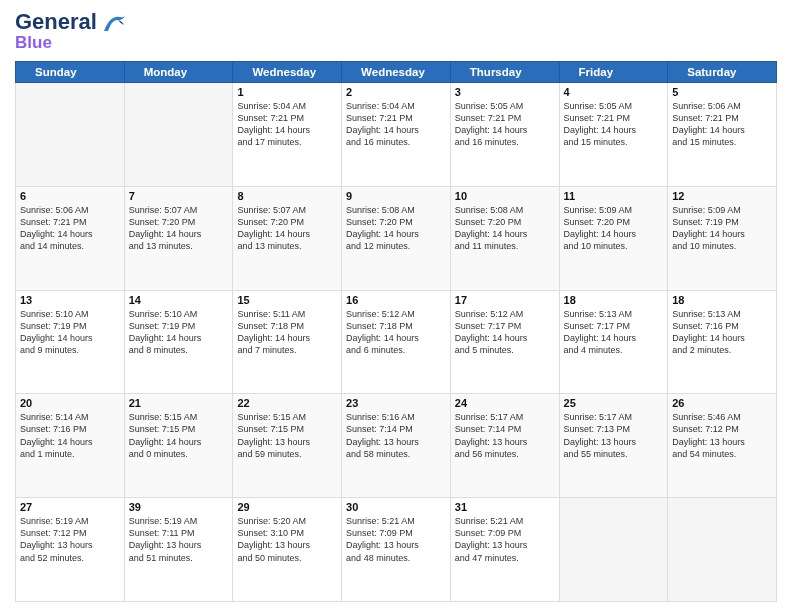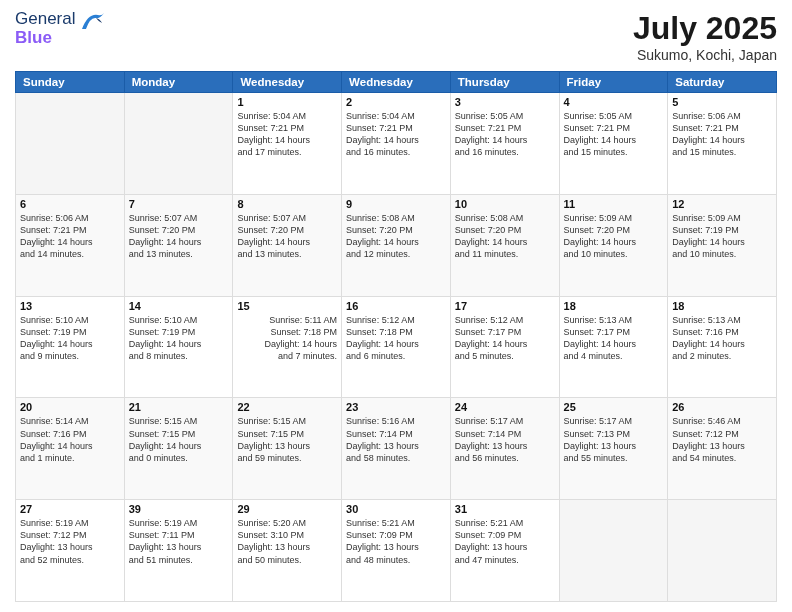--- a/index.html
+++ b/index.html
@@ -39,21 +39,21 @@
       flex: 1;
       border: 1px solid #ccc;
       border-collapse: collapse;
       width: 100%;
       table-layout: fixed;
     }
     .calendar th {
       background-color: #2a6ebb;
       color: white;
       text-align: left;
-      padding: 4px 7px;
+      padding: 4px 19px;
       font-size: 11.5px;
       font-weight: bold;
       border: 1px solid #1a5ca8;
       margin-left: 30px;
     }
     .calendar td {
       vertical-align: top;
       padding: 3px 4px;
       font-size: 9.5px;
       color: #333;
@@ -79,22 +79,22 @@
     }
     .empty-cell {
       background: #f5f5f5 !important;
     }
     .logo-wrapper {
       display: flex;
       flex-direction: column;
       align-items: flex-start;
     }
     .logo-line1 {
-      font-size: 17px;
-      font-weight: normal;
+      font-size: 22px;
+      font-weight: bold;
       color: #1a3a6b;
     }
     .logo-line2 {
       font-size: 17px;
       font-weight: bold;
       color: #8b5cf6;
     }
   </style>
 </head>
 <body>
@@ -108,24 +108,20 @@
           <span class="logo-line2">Blue</span>
         </div>
         <div style="margin-left:3px;margin-top:-10px;">
           <svg width="28" height="22" viewBox="0 0 28 22">
             <path d="M4,18 Q10,2 20,4 Q24,5 26,2 Q22,8 18,7 Q12,6 8,18 Z" fill="#2a7fd4"></path>
             <path d="M18,7 Q22,8 24,12 Q20,10 18,7 Z" fill="#1a3a6b"></path>
           </svg>
         </div>
       </div>
     </div>
-    <div class="title-block">
-      <div class="month-title">July 2025</div>
-      <div class="location">Sukumo, Kochi, Japan</div>
-    </div>
   </div>
 
   <table class="calendar">
     <thead>
       <tr>
         <th>Sunday</th>
         <th>Monday</th>
         <th>Wednesday</th>
         <th>Wednesday</th>
         <th>Thursday</th>
@@ -234,21 +230,21 @@
           </td>
           <td>
             <span class="day-num">14</span>
             <div class="day-info" style="white-space: pre-line;">Sunrise: 5:10 AM
 Sunset: 7:19 PM
 Daylight: 14 hours
 and 8 minutes.</div>
           </td>
           <td>
             <span class="day-num">15</span>
-            <div class="day-info" style="white-space: pre-line; text-align: right;">Sunrise: 5:11 AM
+            <div class="day-info" style="white-space: pre-line;">Sunrise: 5:11 AM
 Sunset: 7:18 PM
 Daylight: 14 hours
 and 7 minutes.</div>
           </td>
           <td>
             <span class="day-num">16</span>
             <div class="day-info" style="white-space: pre-line;">Sunrise: 5:12 AM
 Sunset: 7:18 PM
 Daylight: 14 hours
 and 6 minutes.</div>

